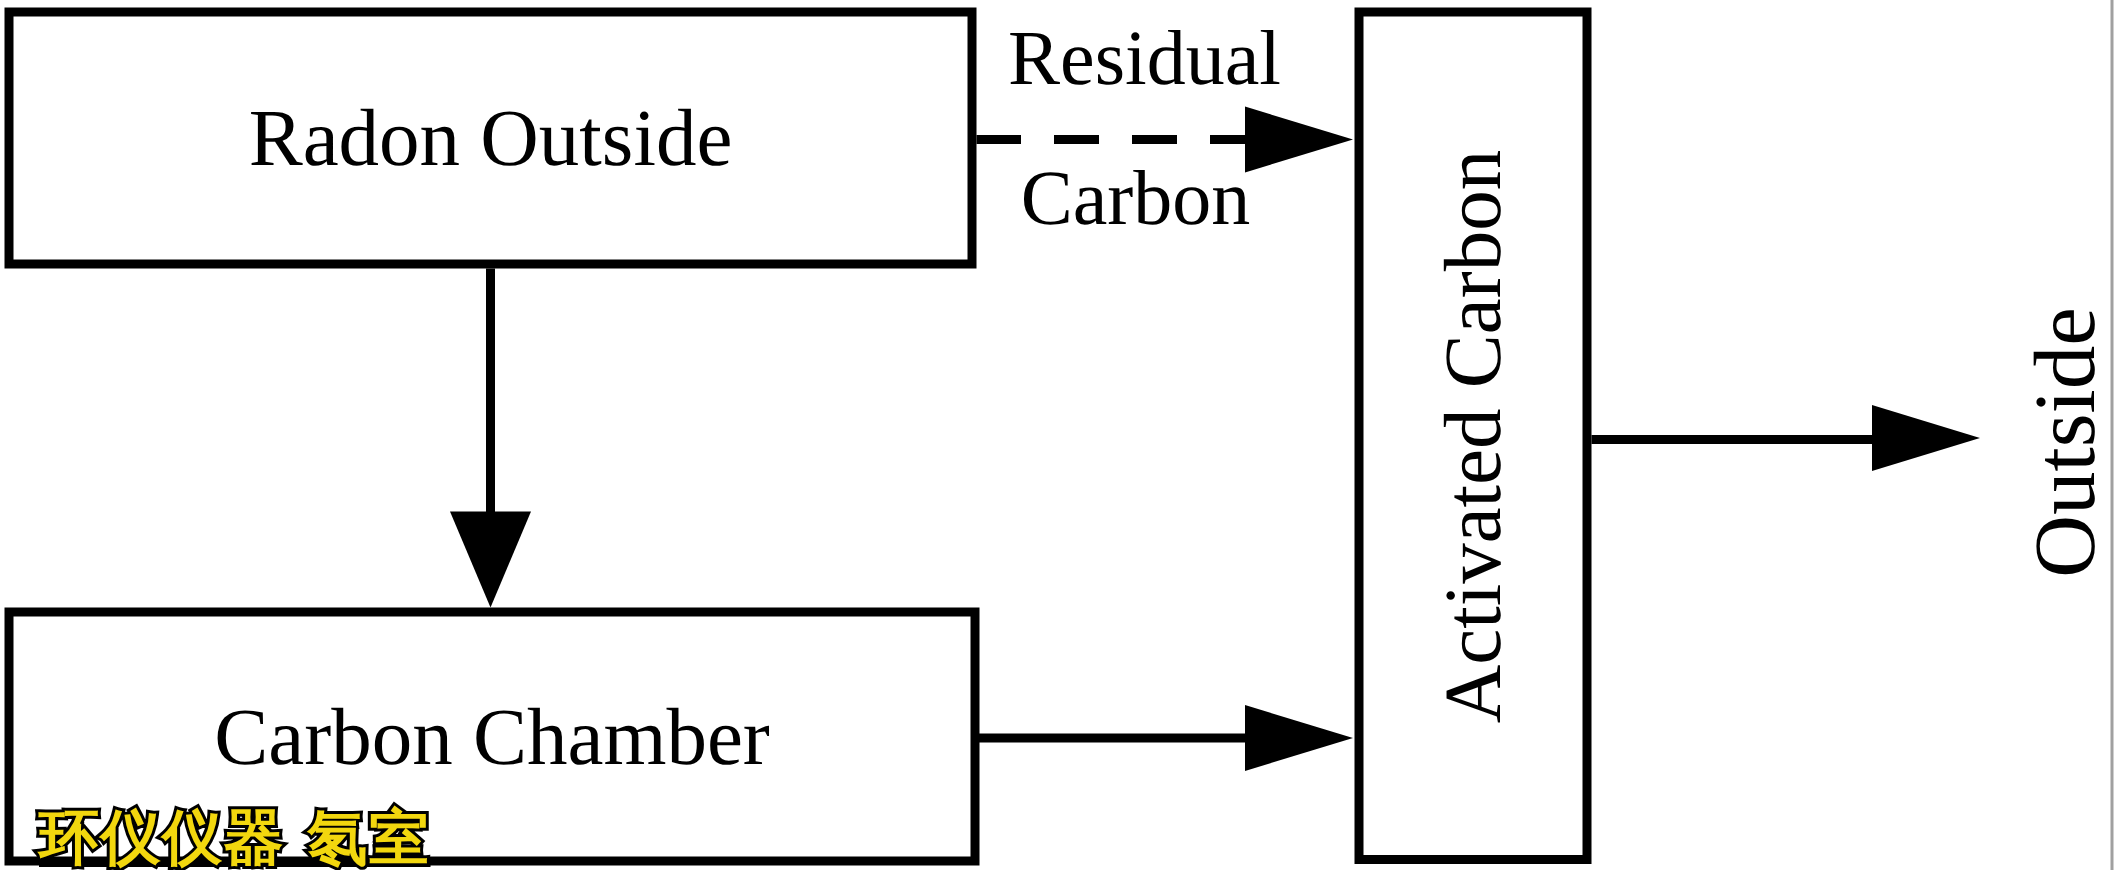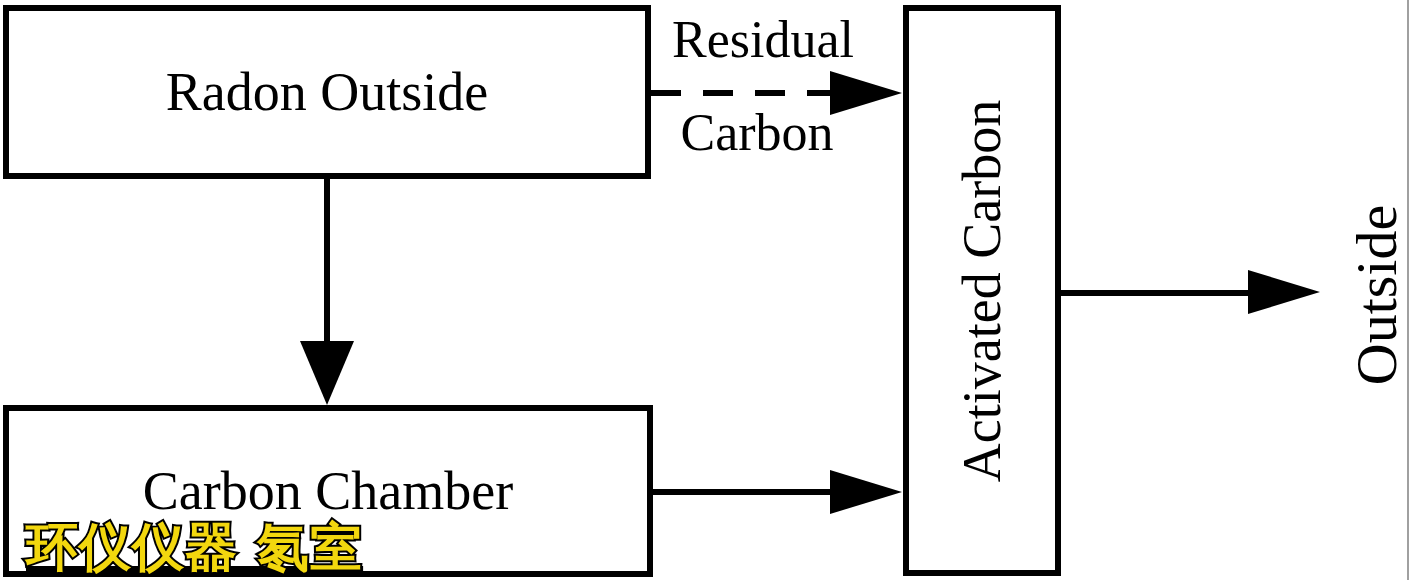--- a/index.html
+++ b/index.html
@@ -102,24 +102,24 @@
     font-size: 58px;
     line-height: 1;
     white-space: nowrap;
     transform: translate(-50%, -50%) rotate(-90deg);
   }
 
   
   #watermark {
     position: absolute;
     left: 26px;
-    top: 519px;
+    top: 537px;
     font-family: "DejaVu Sans", sans-serif;
     font-weight: bold;
-    font-size: 52px;
+    font-size: 40px;
     line-height: 1.1;
     letter-spacing: 1px;
     white-space: nowrap;
     color: var(--watermark-fill, #f2d70e);
     -webkit-text-stroke: 4px var(--watermark-outline, #000);
     paint-order: stroke fill;
     text-decoration: underline;
     text-decoration-thickness: 5px;
     text-underline-offset: 1px;
   }

